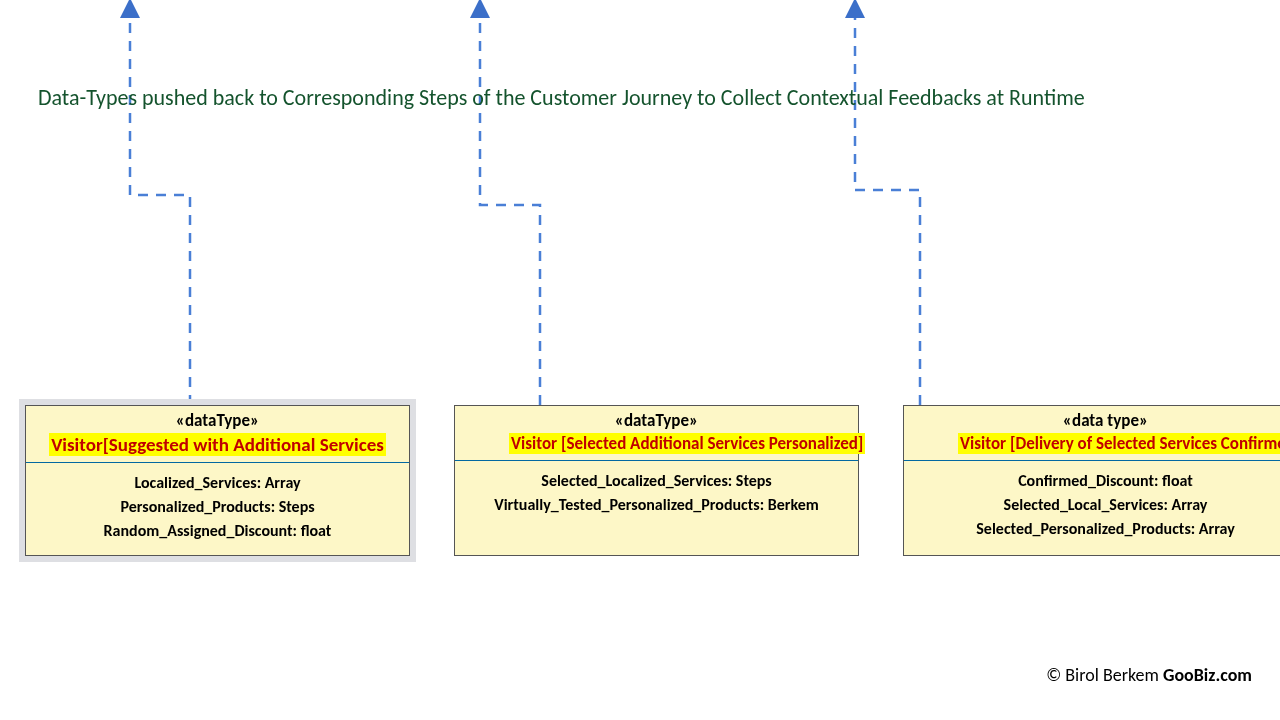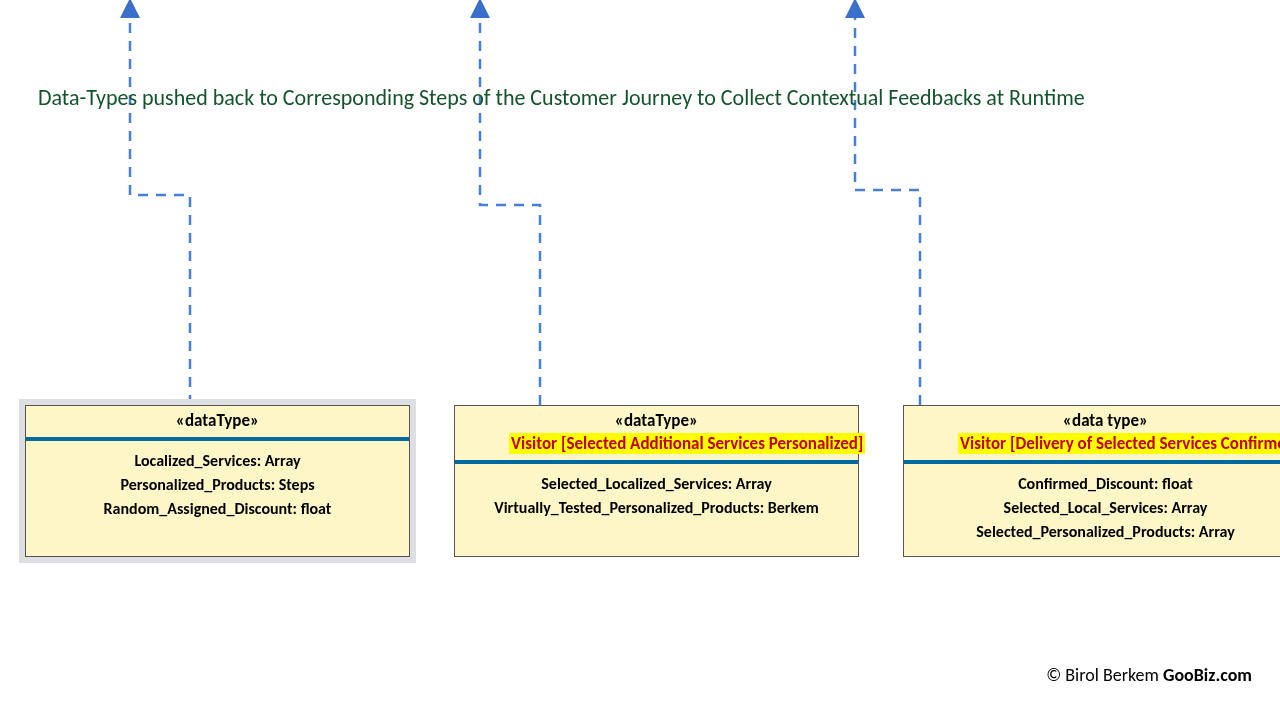--- a/index.html
+++ b/index.html
@@ -37,21 +37,21 @@
   .dt-box {
     width: 385px;
     background: #fdf7c7;
     border: 1px solid #555;
     box-shadow: 0 0 0 6px #dedfe3;
   }
   .dt-box.mid { width: 405px; box-shadow: none; border:1px solid #555;}
   .dt-box.right{ width: 405px; box-shadow: none; border:1px solid #555;}
   .dt-header {
     padding: 4px 6px 6px 6px;
-    border-bottom: 4px solid #0369a1;
+    border-bottom: 1px solid #0369a1;
     text-align: center;
   }
   .stereo {
     font-weight: bold;
     font-size: 17px;
     color: #000;
   }
   .dt-title {
     display: inline-block;
     background: #ffff00;
@@ -98,35 +98,36 @@
   <path d="M 920 405 L 920 190 L 855 190 L 855 8" stroke="#4a7fd6" stroke-width="2.5" fill="none" stroke-dasharray="10 8" marker-end="url(#arrow)"></path>
 </svg>
 
 <div class="caption">Data-Types pushed back to Corresponding Steps of the Customer Journey to Collect Contextual Feedbacks at Runtime</div>
 
 <div class="boxes-row">
 
   <div class="dt-box">
     <div class="dt-header">
       <div class="stereo">«dataType»</div>
+      <span class="dt-title">Visitor[Suggested with Additional  Services</span>
     </div>
     <div class="dt-body">
       <div class="attr">Localized_Services: Array</div>
       <div class="attr">Personalized_Products: Steps</div>
       <div class="attr">Random_Assigned_Discount: float</div>
     </div>
   </div>
 
   <div class="dt-box mid">
     <div class="dt-header">
       <div class="stereo">«dataType»</div>
       <span class="dt-title small">Visitor [Selected Additional  Services Personalized]</span>
     </div>
     <div class="dt-body">
-      <div class="attr">Selected_Localized_Services: Array</div>
+      <div class="attr">Selected_Localized_Services: Steps</div>
       <div class="attr">Virtually_Tested_Personalized_Products: Berkem</div>
     </div>
   </div>
 
   <div class="dt-box right">
     <div class="dt-header">
       <div class="stereo">«data type»</div>
       <span class="dt-title small">Visitor [Delivery of Selected Services Confirmed]</span>
     </div>
     <div class="dt-body">

